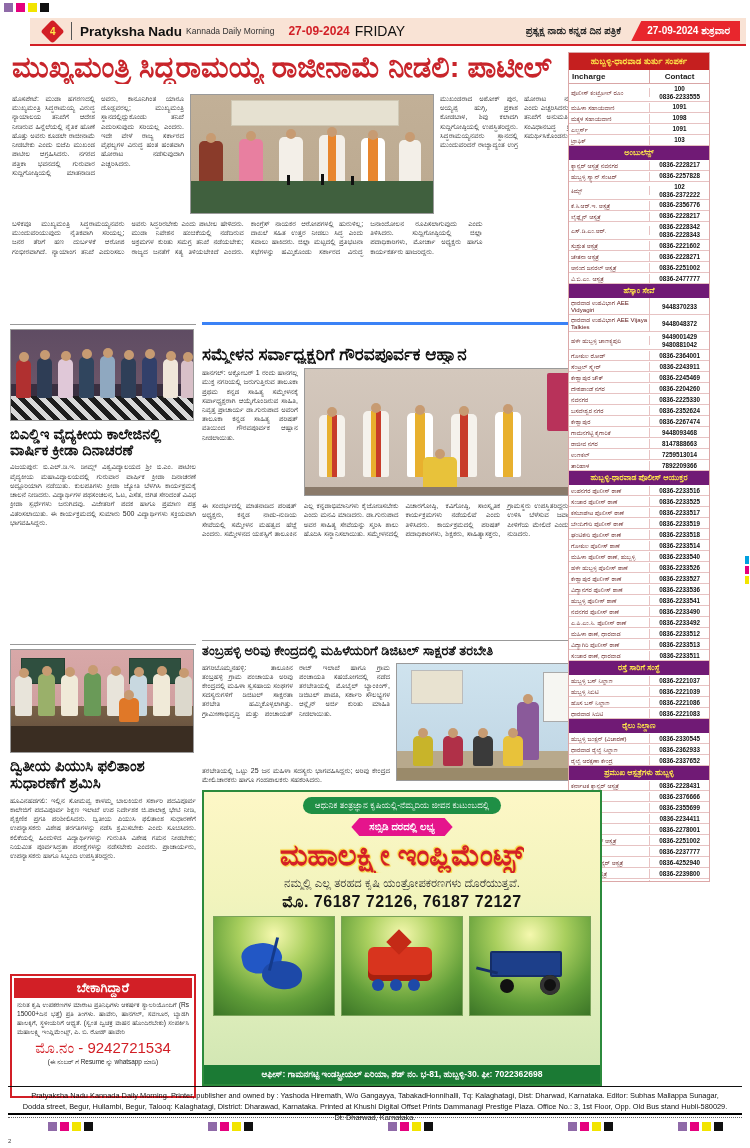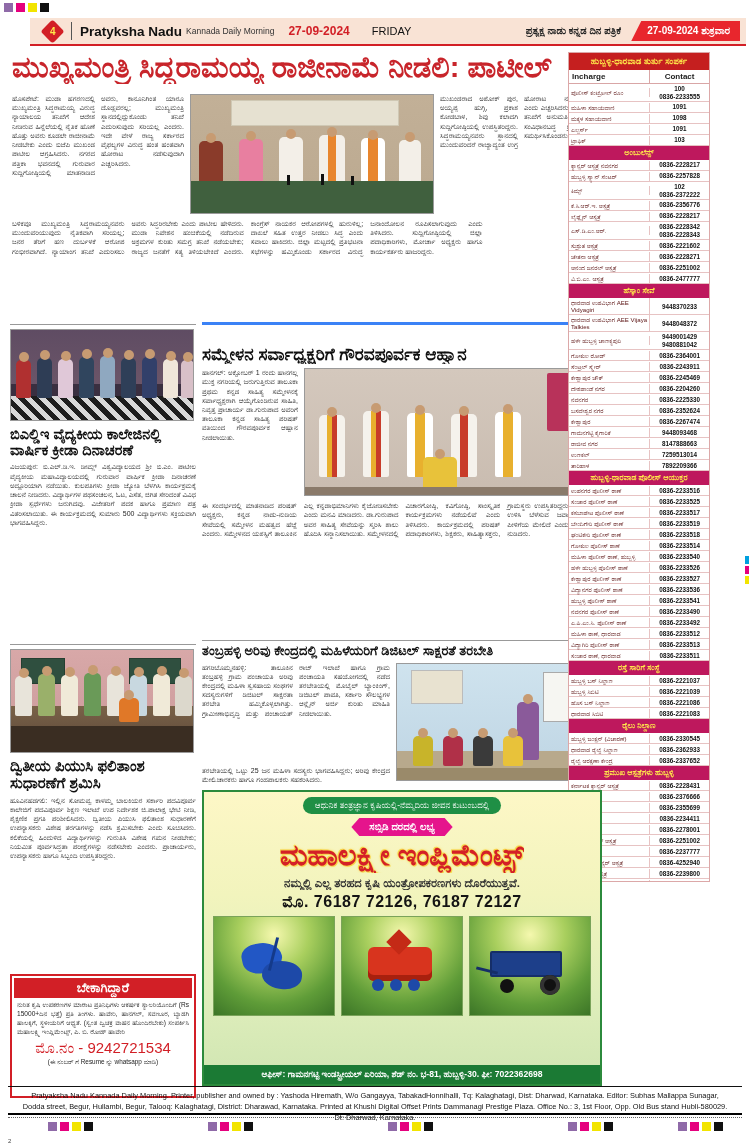--- a/index.html
+++ b/index.html
@@ -17,21 +17,21 @@
   
   .header{position:absolute;top:18px;left:30px;width:716px;height:28px;background:#f9e3d5;
           border-bottom:2px solid #d21f26;display:flex;align-items:center;padding:0 6px}
   .diamond{width:17px;height:17px;background:#d21f26;transform:rotate(45deg);margin:0 10px 0 8px;
            display:flex;align-items:center;justify-content:center;border-radius:3px;flex:0 0 auto}
   .diamond b{transform:rotate(-45deg);color:#ffe84a;font-size:10px}
   .hdr-sep{width:1px;height:18px;background:#555;margin-right:8px}
   .mast-name{font-size:13.5px;font-weight:bold;color:#111;white-space:nowrap}
   .mast-tag{font-size:8.5px;color:#333;margin-left:4px;white-space:nowrap}
   .mast-date{font-size:12px;font-weight:bold;color:#d21f26;margin-left:14px;white-space:nowrap}
-  .mast-day{font-size:11px;color:#111;margin-left:22px;white-space:nowrap}
+  .mast-day{font-size:14px;color:#111;margin-left:5px;white-space:nowrap}
   .kn-tag{font-size:10px;font-weight:bold;color:#222;margin-left:auto;white-space:nowrap;overflow:hidden;max-width:170px}
   .ribbon{background:#e8262d;color:#fff;font-weight:bold;font-size:10px;padding:4px 10px 4px 16px;
           margin-left:10px;clip-path:polygon(10px 0,100% 0,100% 100%,0 100%);white-space:nowrap;flex:0 0 auto}
 
   
   .main-headline{position:absolute;top:52px;left:12px;width:590px;font-size:29px;line-height:1.1;
                  font-weight:bold;color:#c8252b;white-space:nowrap;overflow:hidden;text-align:left}
   .h2{font-weight:bold;color:#101010;line-height:1.12}
   .bt{font-size:7px;line-height:1.32;text-align:justify;color:#262626}
   .cols2{column-count:2;column-gap:6px}
@@ -46,36 +46,36 @@
 
   
   .sidebar{position:absolute;top:52px;left:568px;width:142px;height:830px;background:#fff;
            border:1px solid #dca8a8;overflow:hidden}
   .sb-title{background:#c51f1f;color:#ffe84a;font-weight:bold;font-size:8.3px;text-align:center;
             padding:3px 1px;letter-spacing:.2px}
   .sb-cols{display:flex;font-size:8px;font-weight:bold;color:#222;border-bottom:1px solid #d9a6a6}
   .sb-cols div{padding:2px 3px}
   .sb-name-col{flex:0 0 58%;border-right:1px solid #d9a6a6}
   .sb-contact-col{flex:1;text-align:center}
-  .sb-sec{background:#be185d;color:#ffe84a;font-size:7.8px;font-weight:bold;text-align:center;padding:2px 1px}
+  .sb-sec{background:#701a75;color:#ffe84a;font-size:7.8px;font-weight:bold;text-align:center;padding:2px 1px}
   .sb-row{display:flex;border-bottom:1px solid #e7c3c3;min-height:11px;align-items:center}
   .sb-name{flex:0 0 58%;font-size:6.1px;color:#5c1414;padding:1px 2px;border-right:1px solid #e7c3c3;line-height:1.15}
   .sb-contact{flex:1;font-size:6.3px;font-weight:bold;color:#111;text-align:center;line-height:1.2;padding:1px}
 
   
   .ad{position:absolute;top:790px;left:202px;width:400px;height:296px;border:2px solid #2c8a3c;
       background:linear-gradient(180deg,#fdf7c6 0%,#f2f4bd 35%,#dfeebb 70%,#cfe5b2 100%);
       display:flex;flex-direction:column;align-items:center;padding:5px 6px 0}
   .ad-pill{background:#1f8f45;color:#fff;font-size:8.6px;font-weight:normal;border-radius:11px;
            padding:3px 12px;white-space:nowrap;max-width:96%;overflow:hidden}
   .ad-ribbon{background:#e5148c;color:#fff;font-size:10px;font-weight:bold;padding:3px 18px;margin-top:4px;
              clip-path:polygon(0 50%,8px 0,calc(100% - 8px) 0,100% 50%,calc(100% - 8px) 100%,8px 100%)}
   .ad-title{font-size:29px;font-weight:bold;color:#d42027;margin-top:3px;white-space:nowrap;max-width:100%;overflow:hidden;
             text-shadow:0 0 1px #f7d548,0 0 3px #f7d548,1px 1px 0 #f7d548,-1px -1px 0 #f7d548}
-  .ad-line{font-size:11.5px;font-weight:bold;color:#303030;margin-top:4px;white-space:nowrap;max-width:100%;overflow:hidden}
+  .ad-line{font-size:11.5px;font-weight:normal;color:#303030;margin-top:4px;white-space:nowrap;max-width:100%;overflow:hidden}
   .ad-phone{font-size:16px;font-weight:bold;color:#141414;margin-top:3px;letter-spacing:.5px}
   .ad-pics{display:flex;gap:6px;margin-top:5px;width:100%;justify-content:center}
   .ad-pic{width:122px;height:100px;border:1px solid #7aa35a;position:relative;overflow:hidden;
           background:radial-gradient(circle at 50% 18%,#f5f8ae 0%,#a9cf5e 35%,#5f9c38 70%,#3c7527 100%)}
   .ad-bar{margin-top:auto;width:calc(100% + 12px);background:#1b7a34;color:#fff;font-size:8.6px;
           font-weight:bold;text-align:center;padding:4px 2px;white-space:nowrap;overflow:hidden}
 
   
   .wanted{position:absolute;top:974px;left:10px;width:186px;height:124px;border:2px solid #d21f26;
           background:#fff;padding:3px 5px;text-align:center}

